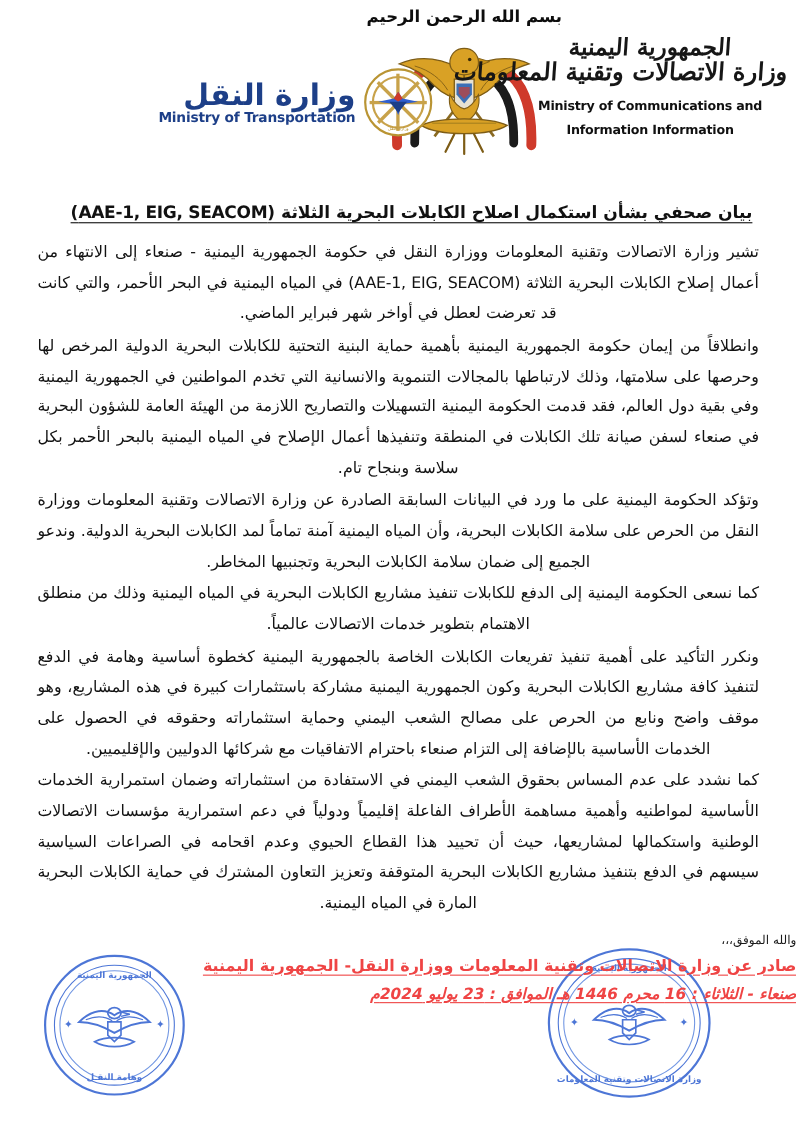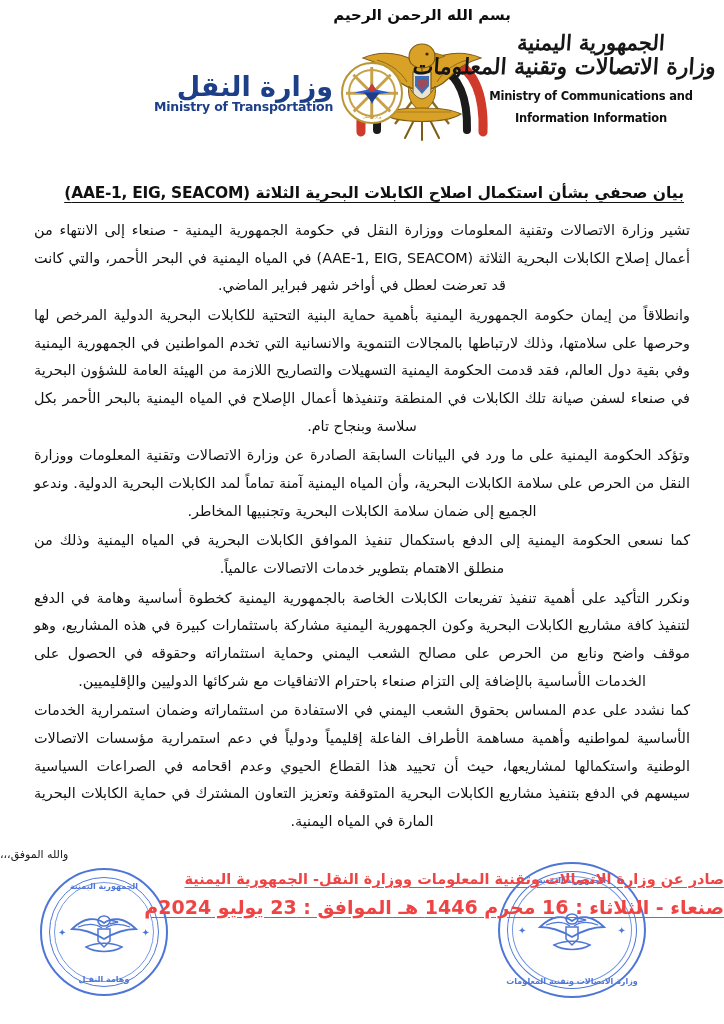--- a/index.html
+++ b/index.html
@@ -81,21 +81,21 @@
     transform:translateX(-50%);
     font-size:4px;color:#b99433;white-space:nowrap;
   }
   .moT-text{line-height:1;}
   .moT-ar{
     font-size:27px;font-weight:bold;color:#1d3f88;
     letter-spacing:-1px;
   }
   .moT-en{
     font-size:12.5px;font-weight:bold;color:#1d3f88;
-    direction:ltr;margin-top:1px;letter-spacing:-0.2px;margin-left:10px;
+    direction:ltr;margin-top:1px;letter-spacing:-0.2px;
   }
 
   
   .moC{
     position:absolute;
     top:30px;right:8px;
     width:250px;text-align:center;
   }
   .moC-ar1,.moC-ar2{
     color:#161616;
@@ -134,42 +134,43 @@
     line-height:1.92;
     text-align:justify;
     text-align-last:center;
     letter-spacing:-0.2px;
   }
   .body-text p{margin:0 0 2px 0;}
 
   
   .closing{
     margin-top:12px;
-    text-align:left;
+    text-align:right;
     font-size:11px;
     color:#1a1a1a;
   }
 
   
   .signature{
     position:relative;
     margin-top:10px;
     text-align:right;
     color:#ef4444;
     z-index:5;
   }
   .sig-line1{
     font-size:14.5px;font-weight:bold;
     text-decoration:underline;text-underline-offset:3px;
     letter-spacing:-0.3px;
   }
   .sig-line2{
-    font-size:19px;font-weight:bold;margin-top:9px;
+    font-size:14px;font-weight:bold;margin-top:9px;
     text-decoration:underline;text-underline-offset:3px;
     letter-spacing:-0.3px;
+    font-style:italic;
   }
 
   
   .stamp{
     position:absolute;
     border-radius:50%;
     z-index:2;
     opacity:.85;
   }
   .stamp .ring-out{
@@ -276,21 +277,21 @@
 </div>
 
 <div class="title-block">
   <div class="title-line">بيان صحفي بشأن استكمال اصلاح الكابلات البحرية الثلاثة (AAE-1, EIG, SEACOM)</div><br>
 </div>
 
 <div class="body-text">
   <p>تشير وزارة الاتصالات وتقنية المعلومات ووزارة النقل في حكومة الجمهورية اليمنية - صنعاء إلى الانتهاء من أعمال إصلاح الكابلات البحرية الثلاثة (AAE-1, EIG, SEACOM) في المياه اليمنية في البحر الأحمر، والتي كانت قد تعرضت لعطل في أواخر شهر فبراير الماضي.</p>
   <p>وانطلاقاً من إيمان حكومة الجمهورية اليمنية بأهمية حماية البنية التحتية للكابلات البحرية الدولية المرخص لها وحرصها على سلامتها، وذلك لارتباطها بالمجالات التنموية والانسانية التي تخدم المواطنين في الجمهورية اليمنية وفي بقية دول العالم، فقد قدمت الحكومة اليمنية التسهيلات والتصاريح اللازمة من الهيئة العامة للشؤون البحرية في صنعاء لسفن صيانة تلك الكابلات في المنطقة وتنفيذها أعمال الإصلاح في المياه اليمنية بالبحر الأحمر بكل سلاسة وبنجاح تام.</p>
   <p>وتؤكد الحكومة اليمنية على ما ورد في البيانات السابقة الصادرة عن وزارة الاتصالات وتقنية المعلومات ووزارة النقل من الحرص على سلامة الكابلات البحرية، وأن المياه اليمنية آمنة تماماً لمد الكابلات البحرية الدولية. وندعو الجميع إلى ضمان سلامة الكابلات البحرية وتجنبيها المخاطر.</p>
-  <p>كما نسعى الحكومة اليمنية إلى الدفع باستكمال تنفيذ الموافق الكابلات البحرية في المياه اليمنية وذلك من منطلق الاهتمام بتطوير خدمات الاتصالات عالمياً.</p>
+  <p>كما نسعى الحكومة اليمنية إلى الدفع للكابلات تنفيذ مشاريع الكابلات البحرية في المياه اليمنية وذلك من منطلق الاهتمام بتطوير خدمات الاتصالات عالمياً.</p>
   <p>ونكرر التأكيد على أهمية تنفيذ تفريعات الكابلات الخاصة بالجمهورية اليمنية كخطوة أساسية وهامة في الدفع لتنفيذ كافة مشاريع الكابلات البحرية وكون الجمهورية اليمنية مشاركة باستثمارات كبيرة في هذه المشاريع، وهو موقف واضح ونابع من الحرص على مصالح الشعب اليمني وحماية استثماراته وحقوقه في الحصول على الخدمات الأساسية بالإضافة إلى التزام صنعاء باحترام الاتفاقيات مع شركائها الدوليين والإقليميين.</p>
   <p>كما نشدد على عدم المساس بحقوق الشعب اليمني في الاستفادة من استثماراته وضمان استمرارية الخدمات الأساسية لمواطنيه وأهمية مساهمة الأطراف الفاعلة إقليمياً ودولياً في دعم استمرارية مؤسسات الاتصالات الوطنية واستكمالها لمشاريعها، حيث أن تحييد هذا القطاع الحيوي وعدم اقحامه في الصراعات السياسية سيسهم في الدفع بتنفيذ مشاريع الكابلات البحرية المتوقفة وتعزيز التعاون المشترك في حماية الكابلات البحرية المارة في المياه اليمنية.</p>
 </div>
 
 <div class="closing">والله الموفق،،،</div>
 
 <div class="signature">
   <div class="sig-line1">صادر عن وزارة الاتصالات وتقنية المعلومات ووزارة النقل- الجمهورية اليمنية</div>
   <div class="sig-line2">صنعاء - الثلاثاء :  16 محرم 1446 هـ  الموافق :  23 يوليو 2024م</div>
 </div>

